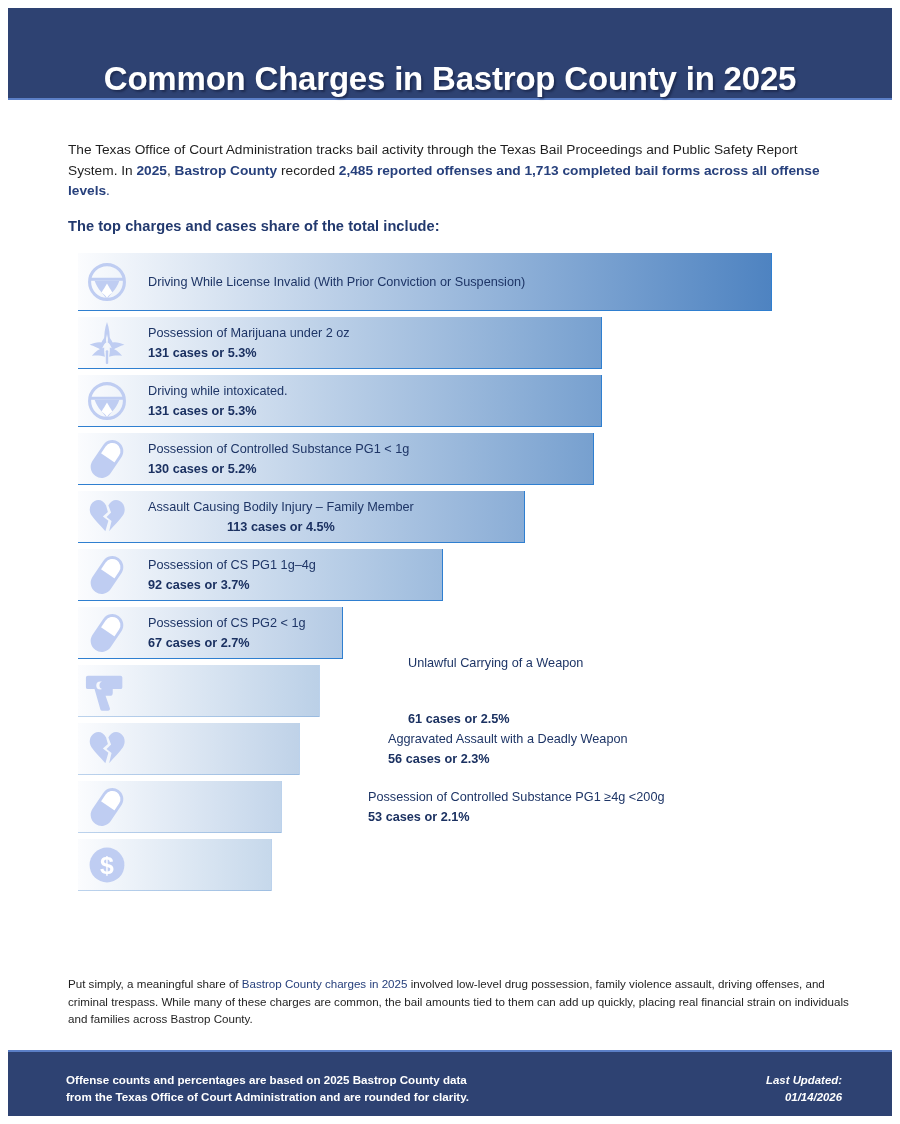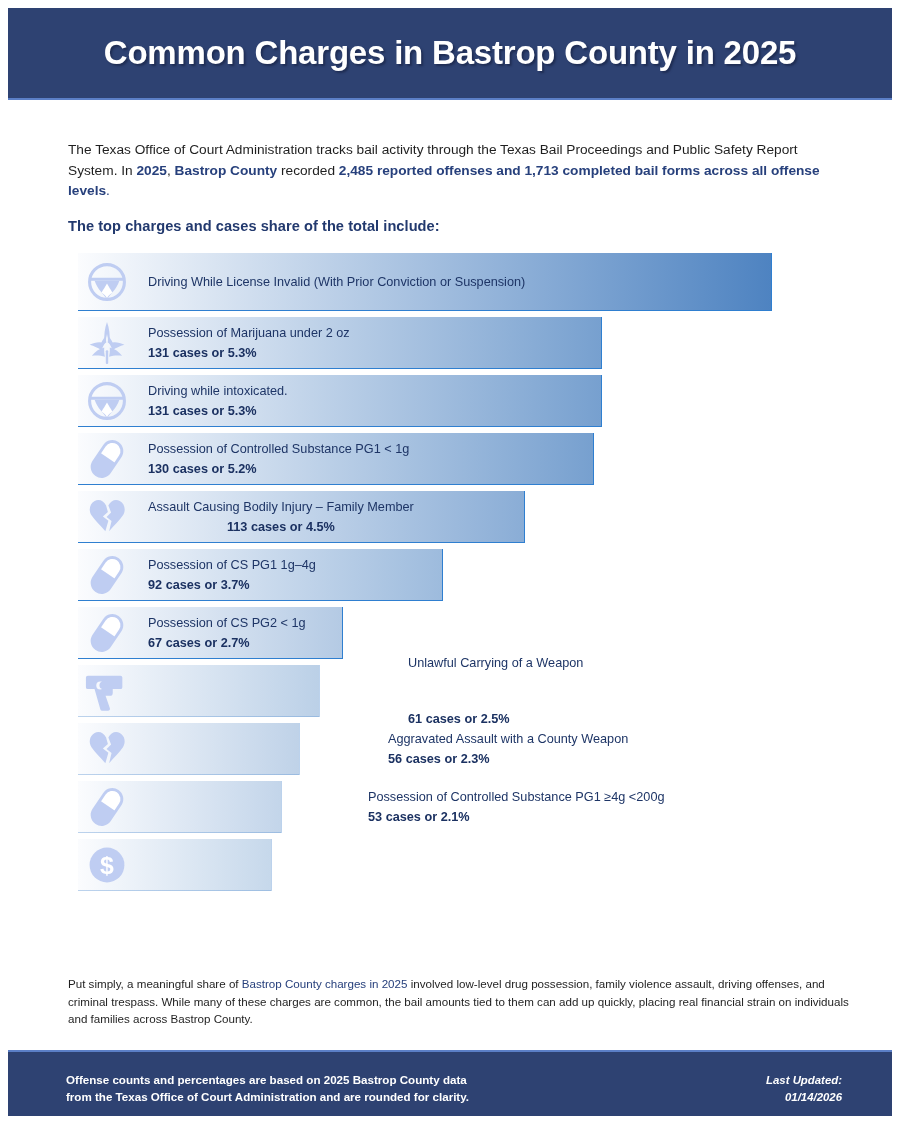--- a/index.html
+++ b/index.html
@@ -9,21 +9,21 @@
     font-family: "Liberation Sans", sans-serif;
     -webkit-font-smoothing: antialiased;
   }
   .page { position: relative; width: 900px; height: 1124px; overflow: hidden; background:#fff; }
 
   
   .header {
     position: absolute; left: 8px; top: 8px; width: 884px; height: 92px;
     background: #2e4272;
     border-bottom: 2px solid #5b7fc7;
-    display: flex; align-items: center; justify-content: center;
+    display: flex; align-items: flex-end; justify-content: center;
   }
   .header-title {
     color: #ffffff;
     font-size: 33px;
     font-weight: bold;
     letter-spacing: -0.2px;
     text-shadow: 2px 2px 2px rgba(20,30,60,0.55);
     white-space: nowrap;
   }
 
@@ -236,21 +236,21 @@
         <div class="bar faint" style="width: 222px; height: 52px; background: linear-gradient(to right, rgb(251, 252, 254) 0%, rgb(191, 210, 232) 100%);"></div>
         <div class="icon-wrap">
           <svg width="44" height="42" viewBox="0 0 48 46">
       <g fill="#bfcdf2">
         <path d="M23 10.5 C20.5 5 15 3 10.5 5.5 C5 8.5 3.5 15.5 7 21 C10.5 26.5 17 32 22.2 38.5 L25.5 27 L19.5 22.5 L25 17.5 Z"></path>
         <path d="M25.5 10.5 C28 5 33.5 3 38 5.5 C43.5 8.5 45 15.5 41.5 21 C38 26.5 31.5 32 26.3 38.5 L29 27.5 L23.5 23 L28.5 18 Z"></path>
       </g>
     </svg>
         </div>
         <div class="row-text" style="left: 388px;">
-          <div class="row-title">Aggravated Assault with a County Weapon</div>
+          <div class="row-title">Aggravated Assault with a Deadly Weapon</div>
           <div class="row-stat">56 cases or 2.3%</div>
         </div>
       </div>
       <div class="row" style="height: 52px; margin-bottom: 6px;">
         <div class="bar faint" style="width: 204px; height: 52px; background: linear-gradient(to right, rgb(251, 252, 254) 0%, rgb(195, 213, 234) 100%);"></div>
         <div class="icon-wrap">
           <svg width="42" height="46" viewBox="0 0 44 48">
       <g transform="rotate(34 22 24)">
         <rect x="12" y="4" width="20" height="40" rx="10" fill="#ffffff" stroke="#bfcdf2" stroke-width="3"></rect>
         <path d="M12 24 h20 v10 a10 10 0 0 1 -10 10 a10 10 0 0 1 -10 -10 z" fill="#bfcdf2"></path>

